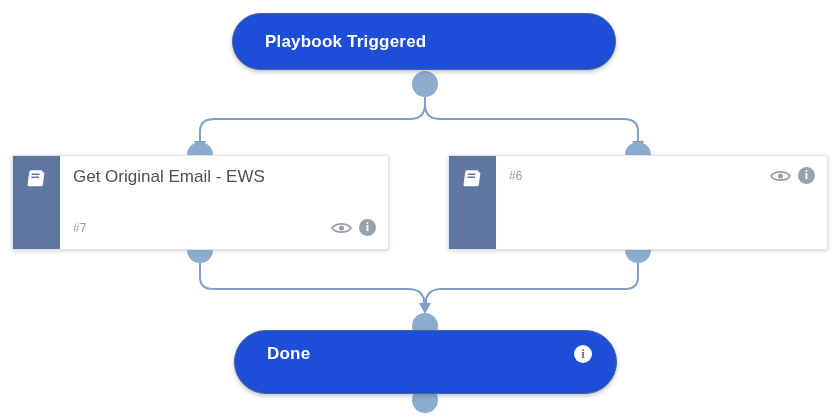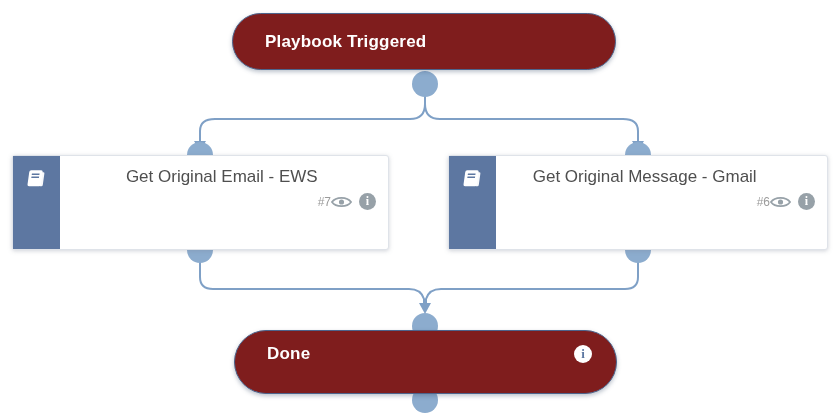--- a/index.html
+++ b/index.html
@@ -4,21 +4,21 @@
 <style>
   html,body{margin:0;padding:0;background:#fff;}
   .canvas{
     position:relative;width:840px;height:419px;background:#ffffff;
     font-family:"Liberation Sans","DejaVu Sans",sans-serif;overflow:hidden;
   }
   .connectors{position:absolute;left:0;top:0;z-index:1;}
 
   
   .pill{
-    position:absolute;z-index:2;background:#7f1d1d;border:1px solid #4d648c;
+    position:absolute;z-index:2;background:#1d4ed8;border:1px solid #4d648c;
     box-sizing:border-box;display:flex;align-items:center;justify-content:space-between;
     box-shadow:0 2px 4px rgba(60,80,110,.35);
   }
   .pill-trigger{left:232px;top:13px;width:384px;height:57px;border-radius:29px;padding:0 24px 0 32px;}
   .pill-done{left:234px;top:330px;width:383px;height:64px;border-radius:32px;padding:0 24px 16px 32px;text-align:right;}
   .pill-title{color:#ffffff;font-size:17px;font-weight:bold;letter-spacing:.2px;}
   .pill-link{color:#c7cfdb;font-size:13px;font-weight:bold;cursor:pointer;}
   .info-badge-light{
     width:18px;height:18px;border-radius:50%;background:#ffffff;color:#5d77a1;
     display:flex;align-items:center;justify-content:center;
@@ -31,21 +31,21 @@
     border:1px solid #dfe3e9;border-radius:3px;box-sizing:border-box;
     box-shadow:0 1px 4px rgba(120,130,145,.35);display:flex;cursor:pointer;
   }
   .task-card-left{left:12px;width:377px;}
   .task-card-right{left:448px;width:380px;}
   .task-side{
     width:47px;flex:0 0 47px;background:#5d77a1;
     display:flex;justify-content:center;align-items:flex-start;padding-top:11px;box-sizing:border-box;
   }
   .book-icon{transform:skewX(-8deg);}
-  .task-body{flex:1;display:flex;flex-direction:row;justify-content:flex-end;
+  .task-body{flex:1;display:flex;flex-direction:column;justify-content:space-between;
     padding:11px 12px 13px 13px;box-sizing:border-box;min-width:0;}
   .task-title{font-size:17px;color:#4f4f4f;white-space:nowrap;overflow:hidden;}
   .task-footer{display:flex;align-items:center;justify-content:space-between;}
   .task-id{font-size:12px;color:#9b9b9b;}
   .task-icons{display:flex;align-items:center;gap:7px;}
   .eye-btn{display:flex;align-items:center;cursor:pointer;}
   .info-badge-gray{
     width:17px;height:17px;border-radius:50%;background:#97a1a8;color:#ffffff;
     display:flex;align-items:center;justify-content:center;
     font-family:"Liberation Serif","DejaVu Serif",serif;font-weight:bold;font-size:12px;cursor:pointer;
@@ -118,21 +118,20 @@
   <div class="task-card task-card-right">
     <div class="task-side">
       <svg class="book-icon" width="23" height="23" viewBox="0 0 24 24">
         <rect x="15.5" y="5.5" width="4" height="14.5" rx="1.3" fill="#ffffff" opacity="0.95"></rect>
         <rect x="3.5" y="3.5" width="14" height="16.5" rx="1.8" fill="#ffffff"></rect>
         <line x1="6.5" y1="7.6" x2="14.5" y2="7.6" stroke="#5d77a1" stroke-width="1.6"></line>
         <line x1="6.5" y1="10.8" x2="14.5" y2="10.8" stroke="#5d77a1" stroke-width="1.6"></line>
       </svg>
     </div>
     <div class="task-body">
-      <div class="task-title">Get Original Message - Gmail</div>
       <div class="task-footer">
         <span class="task-id">#6</span>
         <span class="task-icons">
           <span class="eye-btn">
             <svg width="21" height="14" viewBox="0 0 22 14">
               <path d="M1,7 C5,1.2 17,1.2 21,7 C17,12.8 5,12.8 1,7 Z" fill="none" stroke="#97a1a8" stroke-width="1.8"></path>
               <circle cx="11" cy="7" r="2.7" fill="#97a1a8"></circle>
             </svg>
           </span>
           <span class="info-badge-gray">i</span>

